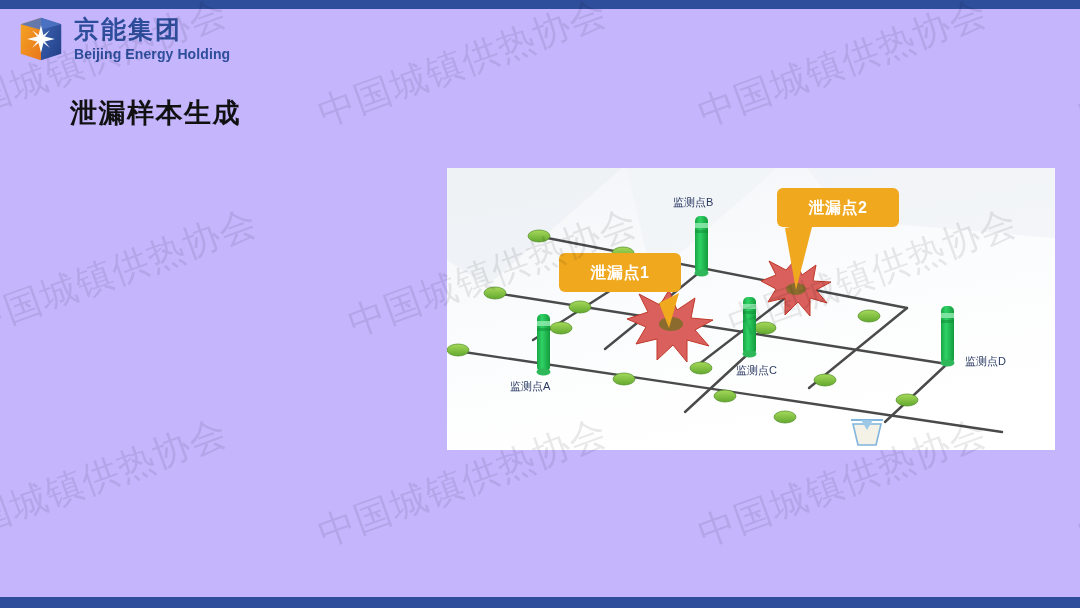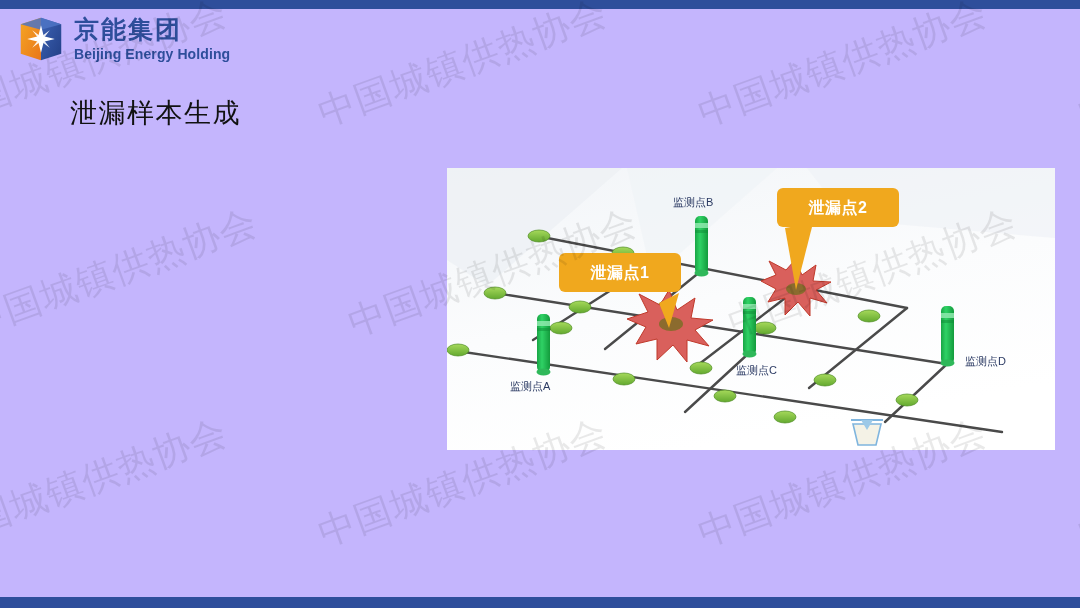--- a/index.html
+++ b/index.html
@@ -71,21 +71,21 @@
     color: #2E4E9B;
     margin-top: 5px;
     letter-spacing: 0.1px;
   }
 
   
   #slide-title {
     position: absolute;
     left: 70px; top: 95px;
     font-size: 27px;
-    font-weight: 400;
+    font-weight: 700;
     color: #111111;
     letter-spacing: 1.5px;
     z-index: 12;
   }
 
   
   #bullets {
     position: absolute;
     left: 36px; top: 182px;
     width: 408px;

